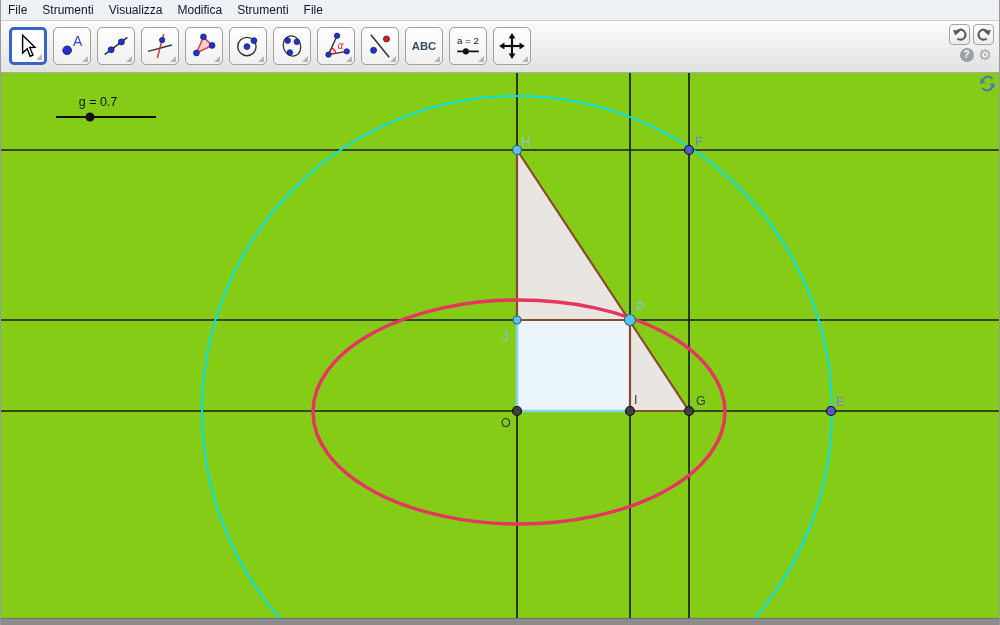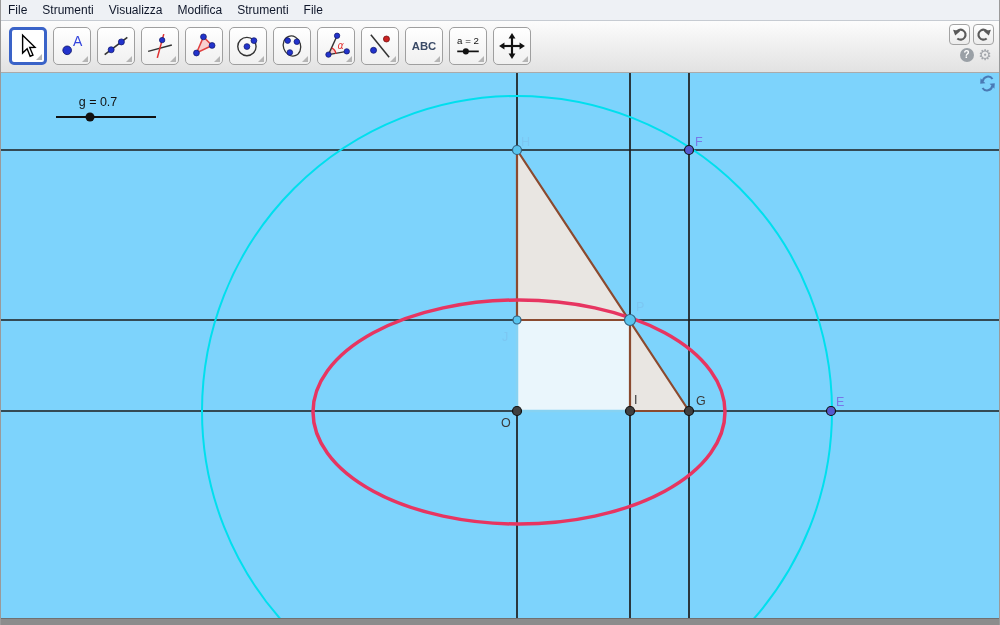--- a/index.html
+++ b/index.html
@@ -20,21 +20,21 @@
       border-left:6px solid transparent;border-bottom:6px solid #b5b5b5;}
   .tb-right{position:absolute;right:5px;top:3px;display:flex;flex-direction:column;align-items:flex-end;gap:3px;}
   .ur-row{display:flex;gap:3px;}
   .ur-btn{width:21px;height:21px;box-sizing:border-box;border:1px solid #a3a3a3;border-radius:4px;
           background:linear-gradient(#ffffff,#ececec);display:flex;align-items:center;justify-content:center;}
   .hg-row{display:flex;gap:5px;align-items:center;padding-right:2px;}
   .help-circle{width:14px;height:14px;border-radius:50%;background:#9aa0a6;color:#fff;font-size:10px;font-weight:bold;
                display:flex;align-items:center;justify-content:center;}
   .gear{font-family:"DejaVu Sans",sans-serif;font-size:15px;color:#a3a6ab;line-height:14px;}
   
-  .canvas{position:relative;height:546px;background:#7dd3fc;overflow:hidden;padding-left:48px;}
+  .canvas{position:relative;height:546px;background:#84cc16;overflow:hidden;padding-left:48px;}
   .canvas svg.main{position:absolute;left:0;top:0;}
   .refresh{position:absolute;top:2px;right:3px;width:17px;height:17px;}
   .bottom-strip{height:6px;background:#8c8c8c;border-top:1px solid #707070;}
   text{user-select:none;}
 </style>
 </head>
 <body>
 
 <div class="window">
 

